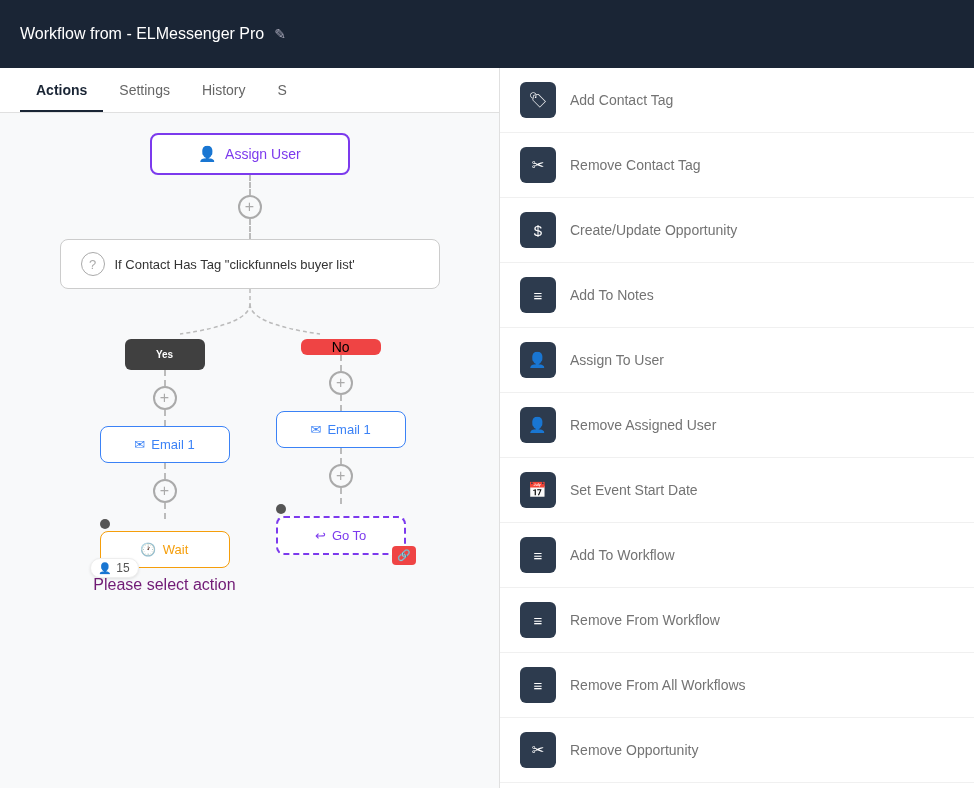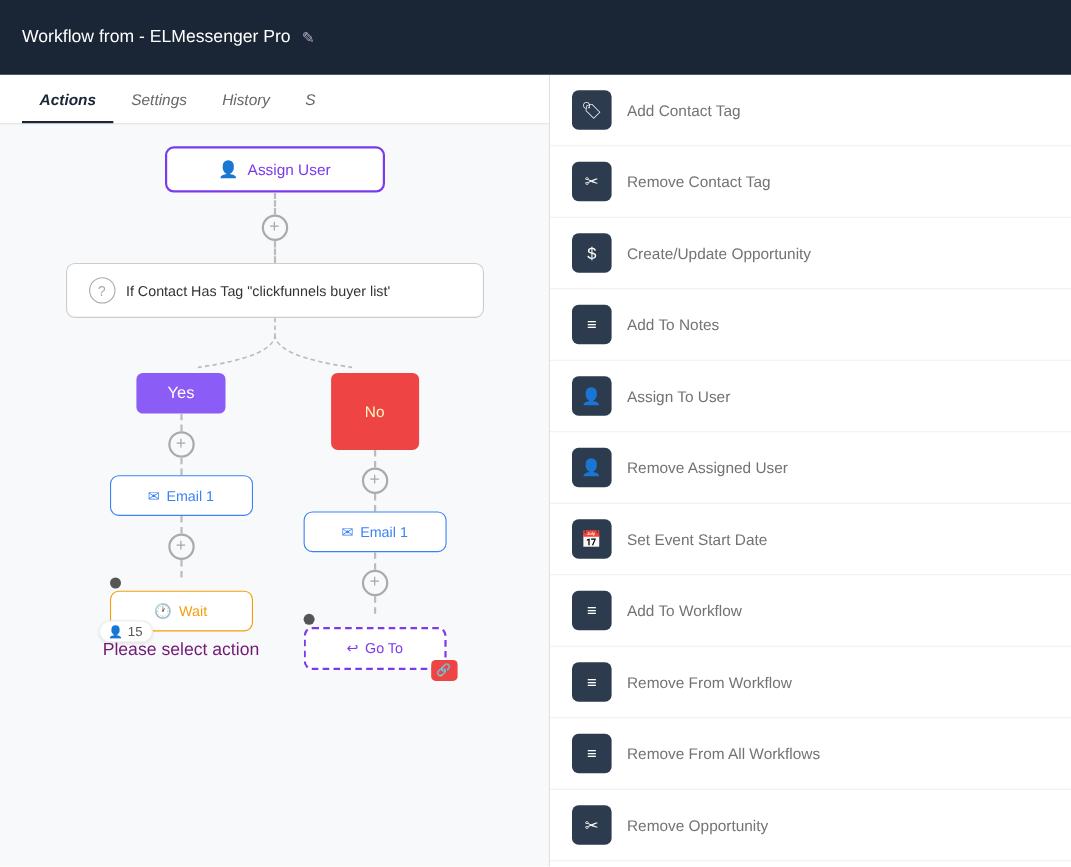--- a/index.html
+++ b/index.html
@@ -37,21 +37,20 @@
       overflow: hidden;
     }
 
     
     .tabs {
       display: flex;
       background: #fff;
       border-bottom: 1px solid #e0e0e0;
       padding: 0 20px;
       flex-shrink: 0;
-      font-style: italic;
     }
     .tab {
       padding: 14px 16px;
       font-size: 14px;
       color: #666;
       cursor: pointer;
       position: relative;
     }
     .tab.active {
       color: #1a2535;
@@ -164,36 +163,36 @@
       margin-top: 0;
     }
 
     .wf-branch-arm {
       display: flex;
       flex-direction: column;
       align-items: center;
     }
 
     .wf-yes-btn {
-      background: #8b5cf6;
+      background: #404040;
       color: #fff;
       border: none;
       border-radius: 6px;
       padding: 10px 28px;
-      font-size: 15px;
-      font-weight: 400;
+      font-size: 10px;
+      font-weight: 700;
       cursor: pointer;
       min-width: 80px;
     }
     .wf-no-btn {
       background: #ef4444;
-      color: #fef9c3;
+      color: #000000;
       border: none;
       border-radius: 6px;
-      padding: 27px 28px;
+      padding: 0 28px;
       font-size: 14px;
       font-weight: 500;
       cursor: pointer;
       min-width: 80px;
     }
 
     .wf-email-btn {
       border: 1.5px solid #3b82f6;
       background: #fff;
       color: #3b82f6;

